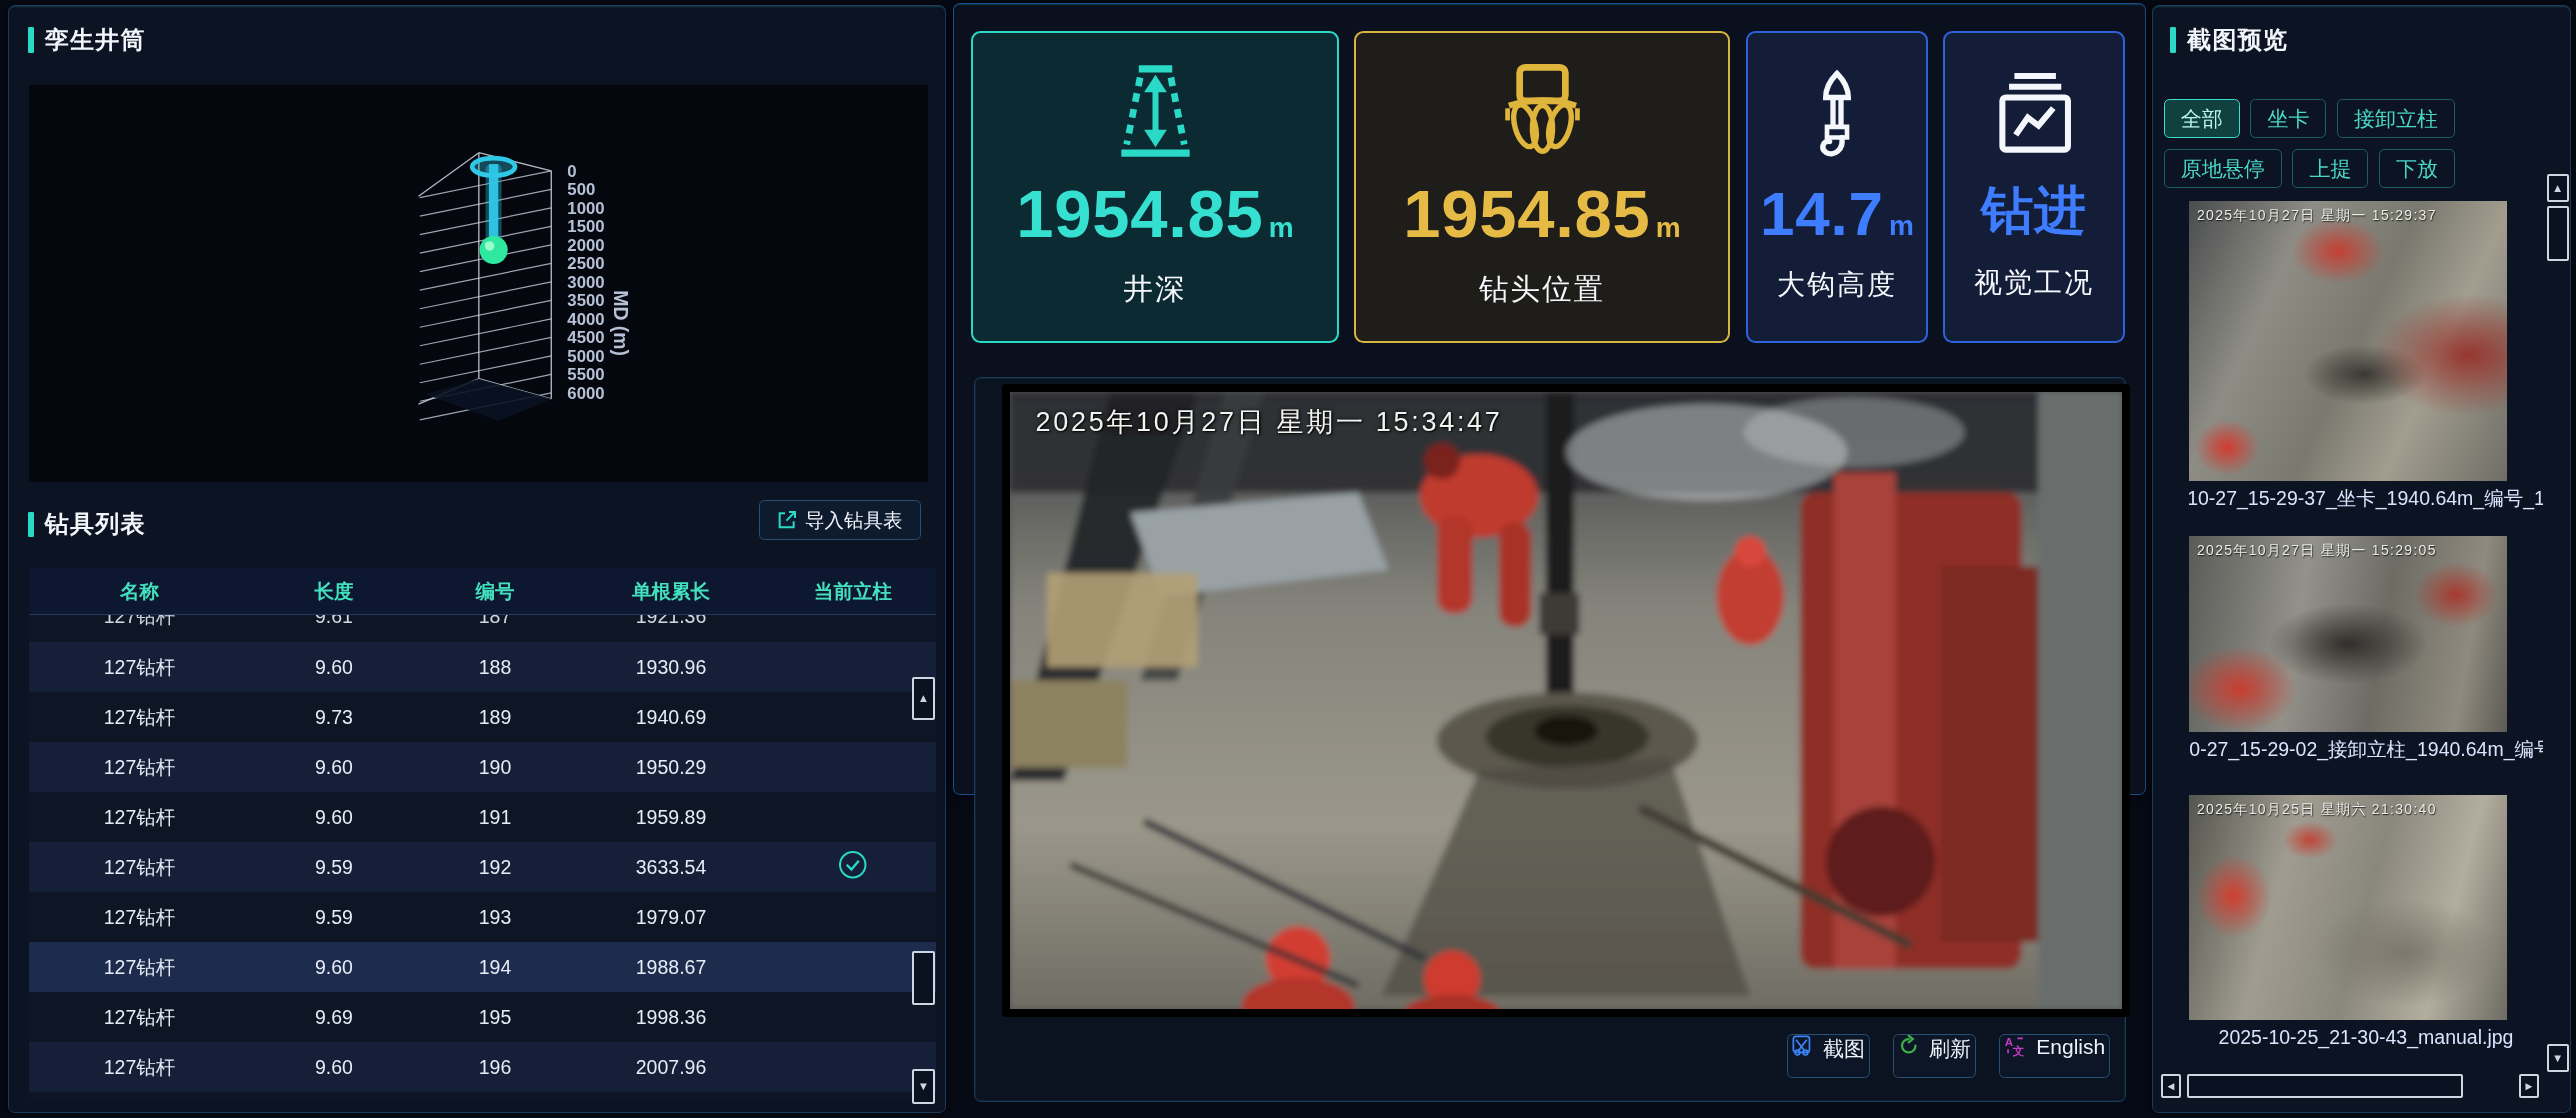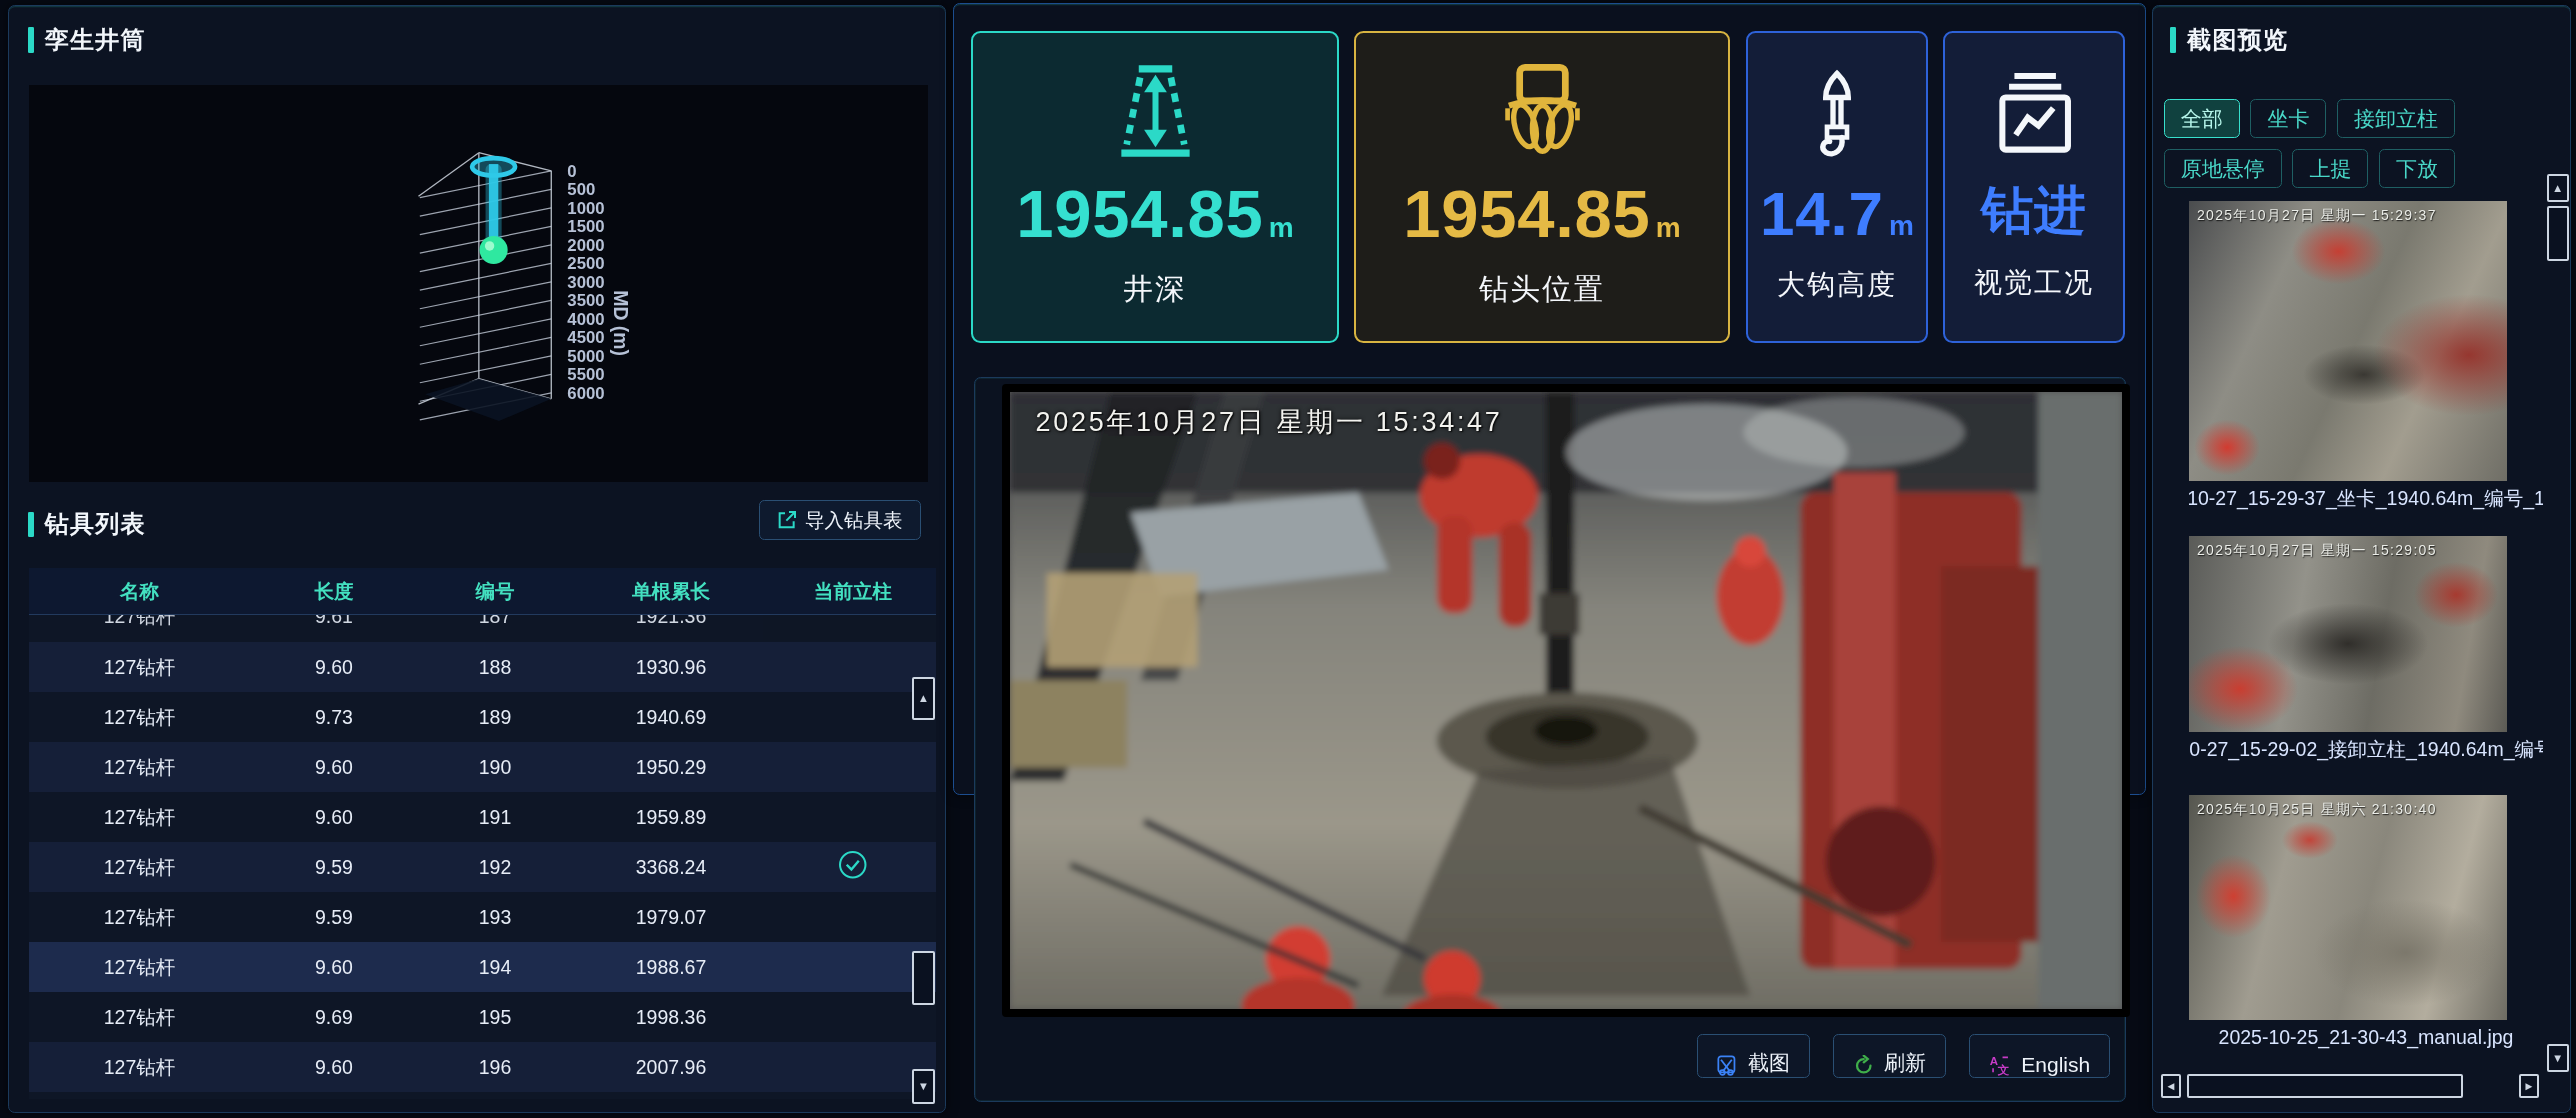--- a/index.html
+++ b/index.html
@@ -68,21 +68,21 @@
       background:#0b1220; border:1.3px solid #1b3a5c; border-radius:6.7px;
       box-shadow:inset 0 0 0 0.7px rgba(43,217,199,.12); }
   #bezel { position:absolute; left:27px; top:6.7px; width:1128px; height:633px; background:#000;
       border-radius:4px; padding:8px;text-align:center; }
   #video { position:relative; width:100%; height:100%; overflow:hidden; background:#555; }
   #video svg { position:absolute; inset:0; }
   #video-ts { position:absolute; left:25.5px; top:12px; color:#f3f3ef; font-size:27px; letter-spacing:2.7px;
       text-shadow:0 0 4px rgba(0,0,0,.9), 1.3px 1.3px 1.3px rgba(0,0,0,.7); }
 
   #actions { position:absolute; right:14.8px; top:656px; display:flex; gap:23px; }
-  .act-btn { height:44px; padding:0 19px; display:flex; align-items:flex-end; gap:9.4px;
+  .act-btn { height:44px; padding:0 4px; display:flex; align-items:flex-start; gap:9.4px;
       background:#0d1627; border:1.3px solid #2a4f73; border-radius:5.4px;
       color:#eef3fa; font-size:21px; cursor:pointer; }
 
   
   #right-panel { left:2152px; top:5.4px; width:419px; height:1108px; }
   #shot-title { position:absolute; left:17.4px; top:17.4px; }
   #chips { position:absolute; left:10.7px; top:93px; width:389px; display:flex; flex-wrap:wrap; gap:10.7px; }
   .chip { height:39px; padding:0 16px; display:flex; align-items:center; justify-content:center;
       border:1.3px solid #1e5f63; border-radius:5.4px; color:#49d8c8; font-size:21px; background:transparent; cursor:pointer; }
   .chip.active { background:#10413f; border-color:#38e0cd; color:#b5f5ea; }
@@ -243,21 +243,21 @@
     <div>191</div>
     <div>1959.89</div>
     <div>
       
     </div>
   </div>
           <div class="trow stripe-a">
     <div>127钻杆</div>
     <div>9.59</div>
     <div>192</div>
-    <div>3368.24</div>
+    <div>3633.54</div>
     <div>
       <span class="check-icon">
         <svg width="29.5" height="29.5" viewBox="0 0 44 44" fill="none" stroke="#2bd9c7" stroke-width="3">
           <circle cx="22" cy="22" r="19"></circle>
                   <polyline points="13,22 20,29 31,16" stroke-width="3.6"></polyline>
         </svg>
       </span>
     </div>
   </div>
           <div class="trow stripe-b">

